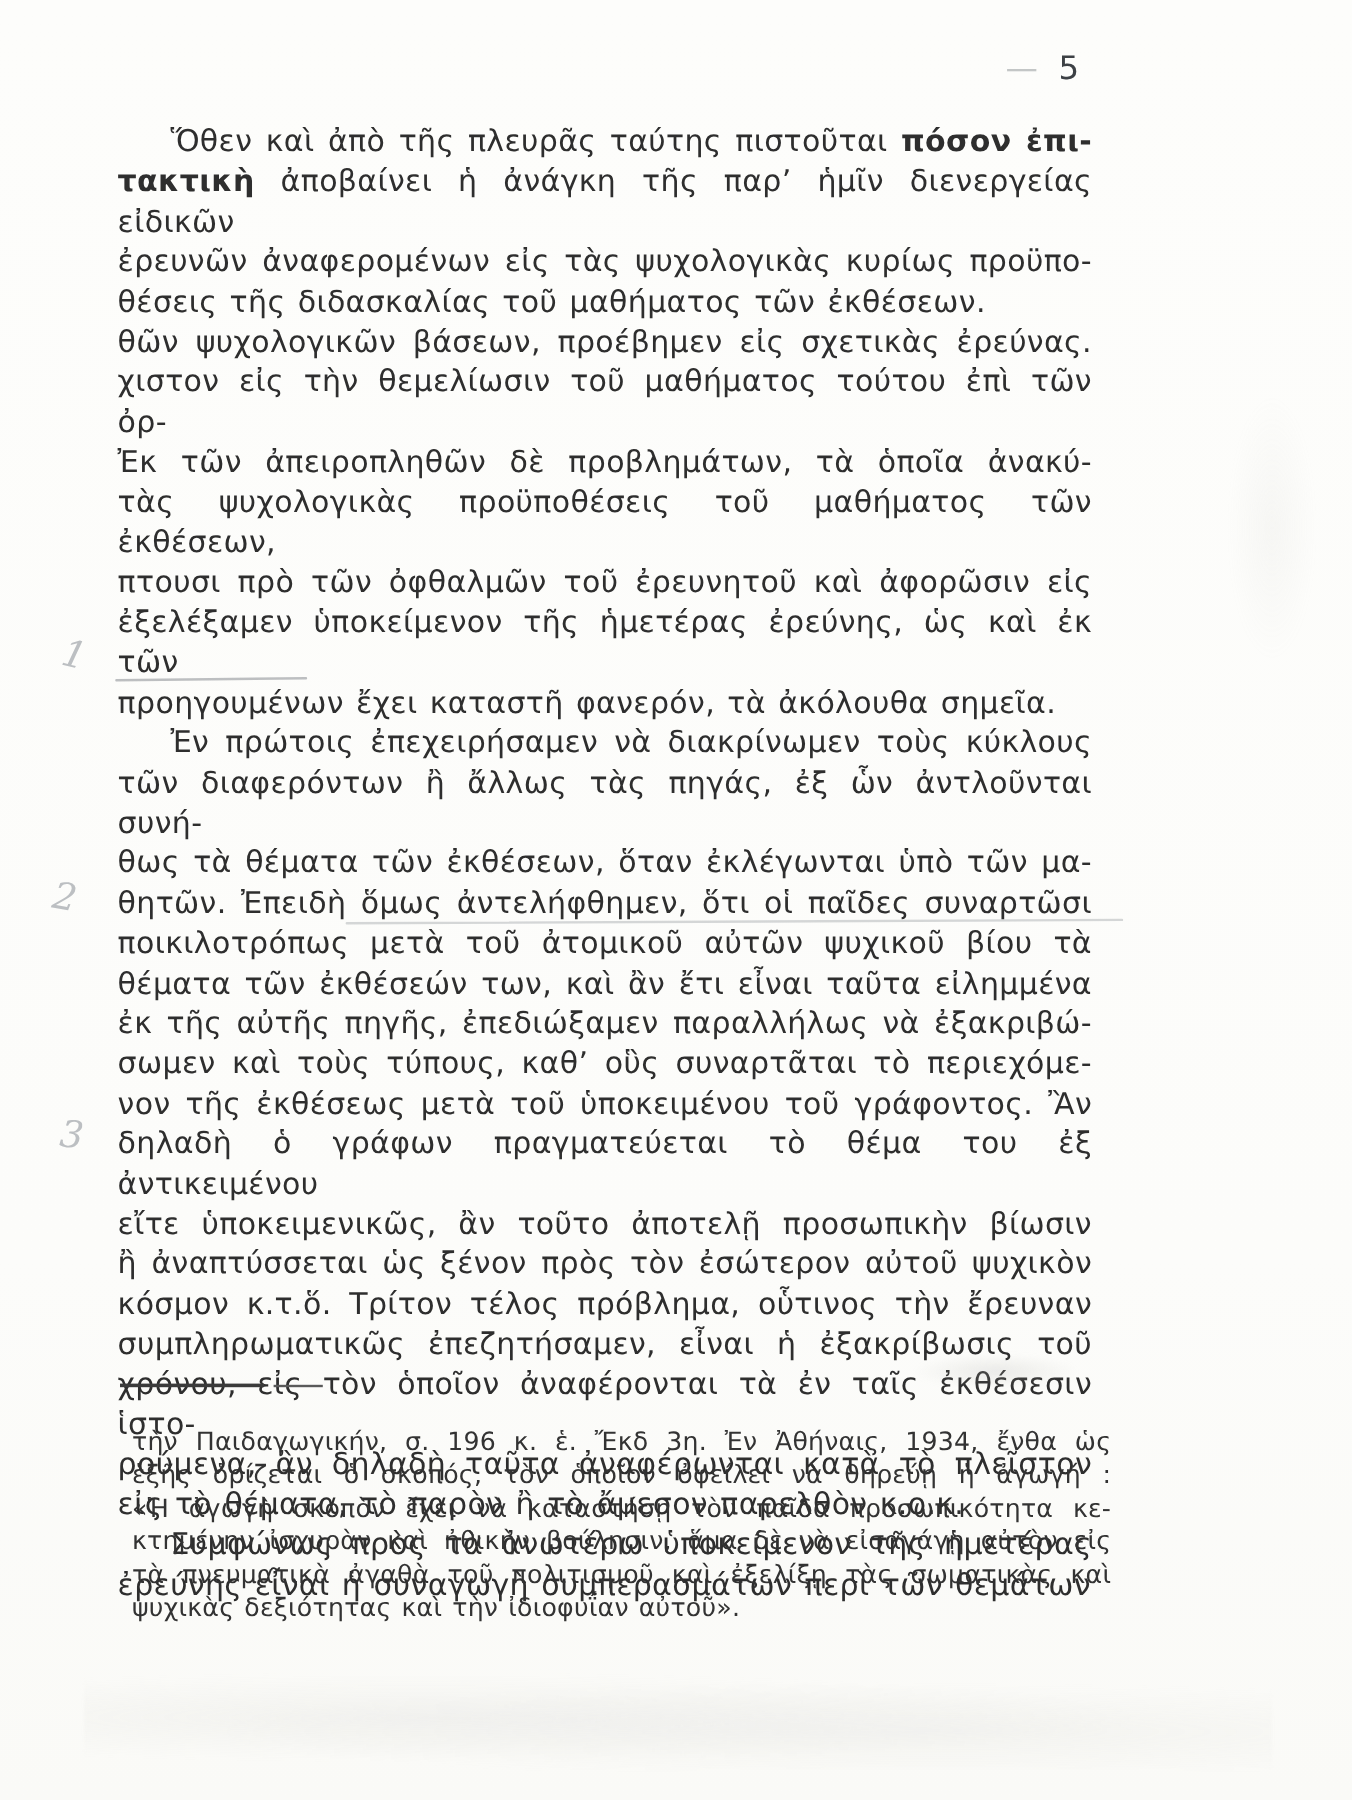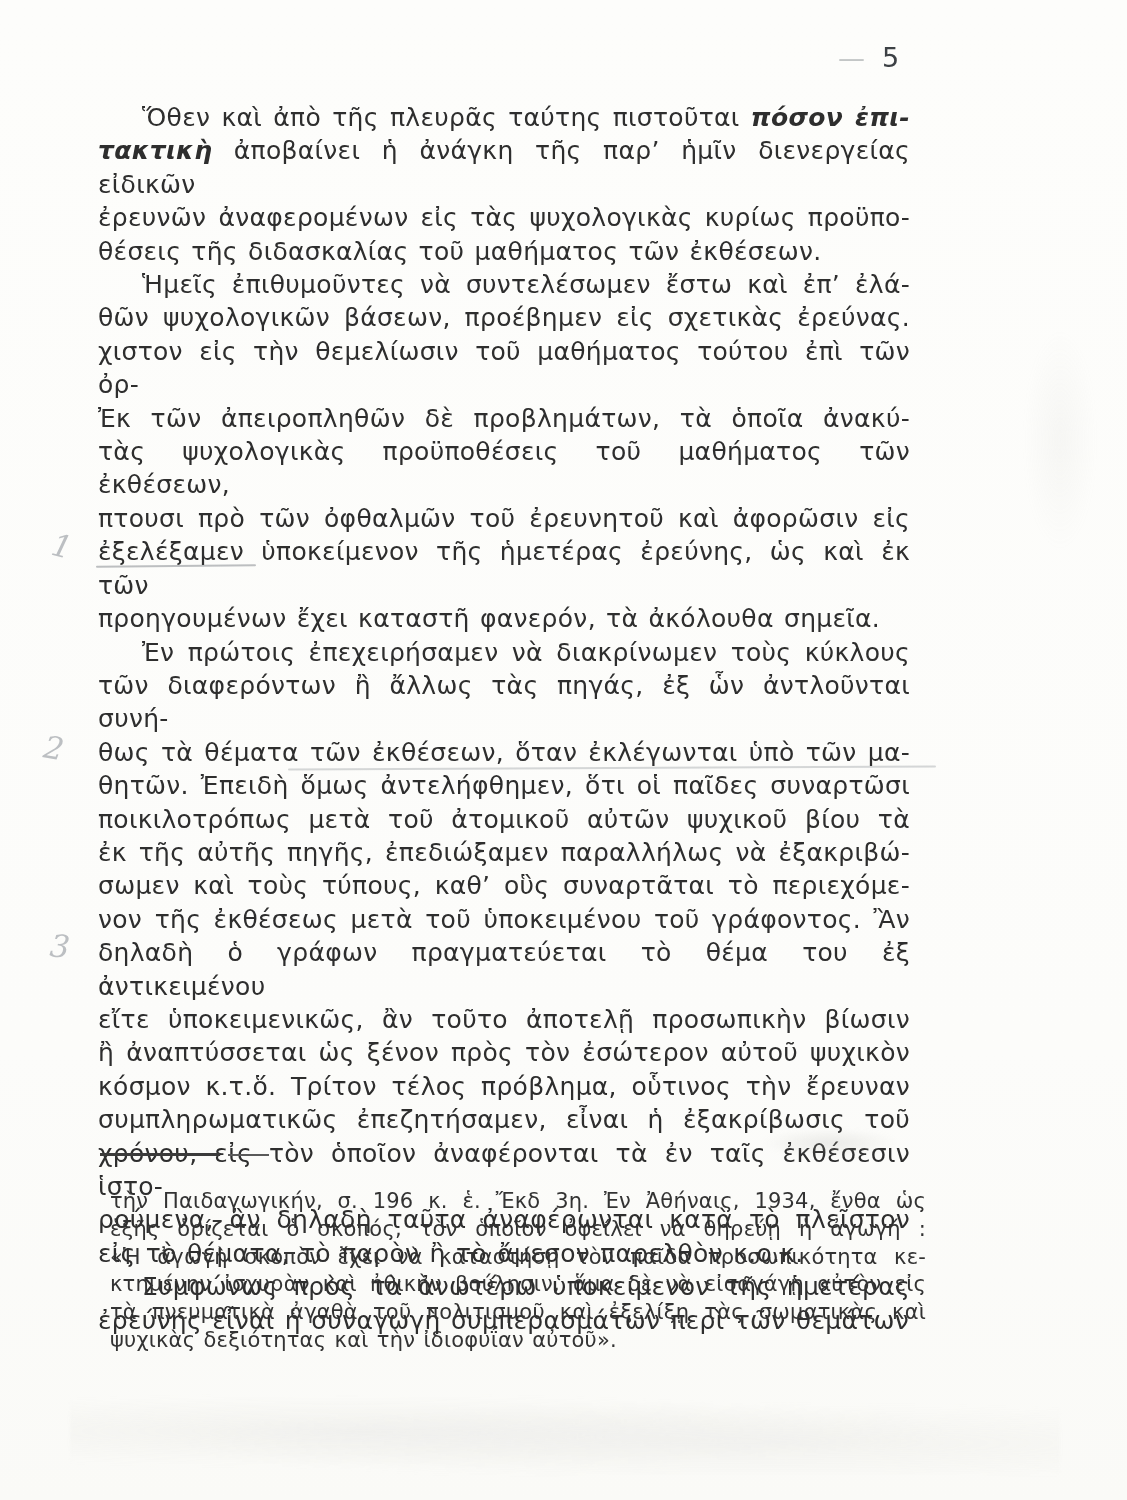--- a/index.html
+++ b/index.html
@@ -45,21 +45,21 @@
     color: #2e2e2e;
   }
   .para { margin: 0; }
   .line {
     text-align: justify;
     text-align-last: justify;
     white-space: normal;
   }
   .line.end { text-align-last: left; }
   .line.first { text-indent: 44px; }
-  .bold { font-weight: bold; font-style: italic; }
+  .bold { font-weight: bold; }
 
   
   .footnote-rule-long {
     position: absolute;
     left: 100px;
     top: 1153px;
     width: 120px;
     height: 3px;
     background: #3b3b3b;
   }
@@ -148,35 +148,35 @@
   </div>
 
   <div class="bodytext">
       <div class="para">
         <div class="line first"><span>Ὅθεν καὶ ἀπὸ τῆς πλευρᾶς ταύτης πιστοῦται </span><span class="bold">πόσον ἐπι-</span></div>
         <div class="line"><span class="bold">τακτικὴ</span><span> ἀποβαίνει ἡ ἀνάγκη τῆς παρ’ ἡμῖν διενεργείας εἰδικῶν</span></div>
         <div class="line">ἐρευνῶν ἀναφερομένων εἰς τὰς ψυχολογικὰς κυρίως προϋπο-</div>
         <div class="line end">θέσεις τῆς διδασκαλίας τοῦ μαθήματος τῶν ἐκθέσεων.</div>
       </div>
       <div class="para">
-        <div class="line first">Ἡμεῖς ἐπιθυμοῦντες νὰ συντελέσωμεν ἔστω καὶ ἐπ’ ἐλά-</div>
         <div class="line">θῶν ψυχολογικῶν βάσεων, προέβημεν εἰς σχετικὰς ἐρεύνας.</div>
         <div class="line">χιστον εἰς τὴν θεμελίωσιν τοῦ μαθήματος τούτου ἐπὶ τῶν ὀρ-</div>
         <div class="line">Ἐκ τῶν ἀπειροπληθῶν δὲ προβλημάτων, τὰ ὁποῖα ἀνακύ-</div>
         <div class="line">τὰς ψυχολογικὰς προϋποθέσεις τοῦ μαθήματος τῶν ἐκθέσεων,</div>
         <div class="line">πτουσι πρὸ τῶν ὀφθαλμῶν τοῦ ἐρευνητοῦ καὶ ἀφορῶσιν εἰς</div>
         <div class="line">ἐξελέξαμεν ὑποκείμενον τῆς ἡμετέρας ἐρεύνης, ὡς καὶ ἐκ τῶν</div>
         <div class="line end">προηγουμένων ἔχει καταστῆ φανερόν, τὰ ἀκόλουθα σημεῖα.</div>
       </div>
       <div class="para">
         <div class="line first">Ἐν πρώτοις ἐπεχειρήσαμεν νὰ διακρίνωμεν τοὺς κύκλους</div>
         <div class="line">τῶν διαφερόντων ἢ ἄλλως τὰς πηγάς, ἐξ ὧν ἀντλοῦνται συνή-</div>
         <div class="line">θως τὰ θέματα τῶν ἐκθέσεων, ὅταν ἐκλέγωνται ὑπὸ τῶν μα-</div>
         <div class="line">θητῶν. Ἐπειδὴ ὅμως ἀντελήφθημεν, ὅτι οἱ παῖδες συναρτῶσι</div>
         <div class="line">ποικιλοτρόπως μετὰ τοῦ ἀτομικοῦ αὐτῶν ψυχικοῦ βίου τὰ</div>
+        <div class="line">θέματα τῶν ἐκθέσεών των, καὶ ἂν ἔτι εἶναι ταῦτα εἰλημμένα</div>
         <div class="line">ἐκ τῆς αὐτῆς πηγῆς, ἐπεδιώξαμεν παραλλήλως νὰ ἐξακριβώ-</div>
         <div class="line">σωμεν καὶ τοὺς τύπους, καθ’ οὓς συναρτᾶται τὸ περιεχόμε-</div>
         <div class="line">νον τῆς ἐκθέσεως μετὰ τοῦ ὑποκειμένου τοῦ γράφοντος. Ἂν</div>
         <div class="line">δηλαδὴ ὁ γράφων πραγματεύεται τὸ θέμα του ἐξ ἀντικειμένου</div>
         <div class="line">εἴτε ὑποκειμενικῶς, ἂν τοῦτο ἀποτελῇ προσωπικὴν βίωσιν</div>
         <div class="line">ἢ ἀναπτύσσεται ὡς ξένον πρὸς τὸν ἐσώτερον αὐτοῦ ψυχικὸν</div>
         <div class="line">κόσμον κ.τ.ὅ. Τρίτον τέλος πρόβλημα, οὗτινος τὴν ἔρευναν</div>
         <div class="line">συμπληρωματικῶς ἐπεζητήσαμεν, εἶναι ἡ ἐξακρίβωσις τοῦ</div>
         <div class="line">χρόνου, εἰς τὸν ὁποῖον ἀναφέρονται τὰ ἐν ταῖς ἐκθέσεσιν ἱστο-</div>
         <div class="line">ρούμενα, ἂν δηλαδὴ ταῦτα ἀναφέρωνται κατὰ τὸ πλεῖστον</div>

